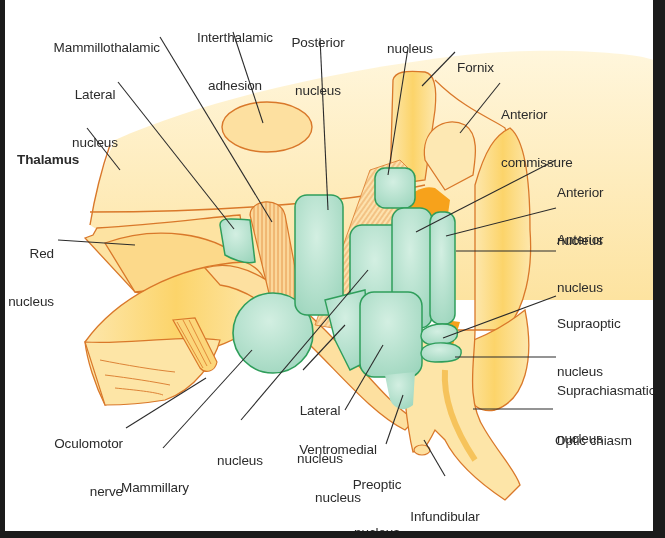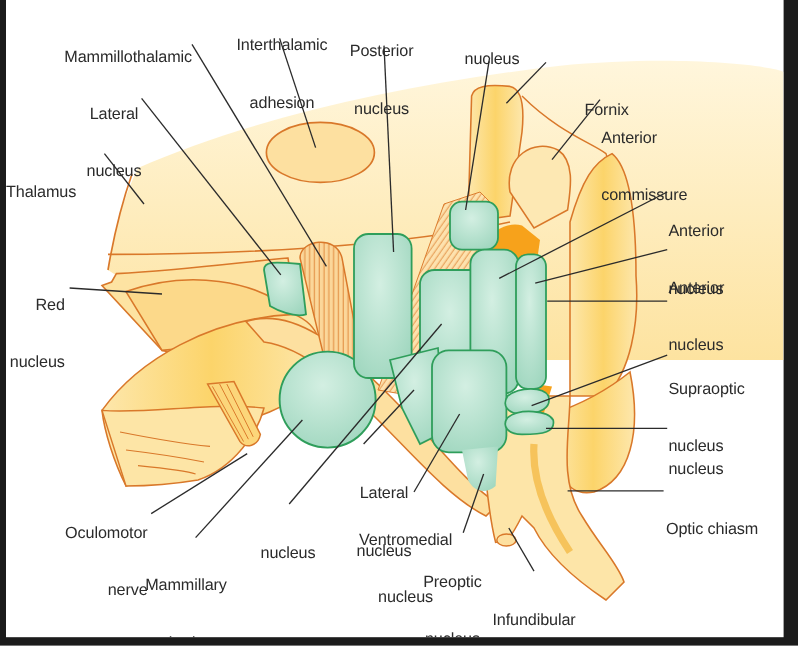--- a/index.html
+++ b/index.html
@@ -157,51 +157,52 @@
     <span>Interthalamic</span>
     <span>adhesion</span>
   </div>
   <div class="lbl c" style="left:278px;top:3px;width:70px;">
     <span>Posterior</span>
     <span>nucleus</span>
   </div>
   <div class="lbl c" style="left:350px;top:9px;width:110px;">
     <span>nucleus</span>
   </div>
-  <div class="lbl" style="left:452px;top:52px;margin-left:30px;">
+  <div class="lbl" style="left:452px;top:28px;">
     <span>Fornix</span>
   </div>
   <div class="lbl" style="left:496px;top:75px;">
     <span>Anterior</span>
     <span>commissure</span>
   </div>
   <div class="lbl c" style="left:55px;top:55px;width:70px;">
     <span>Lateral</span>
     <span>nucleus</span>
   </div>
-  <div class="lbl" style="left:0;top:120px;">
+  <div class="lbl" style="left:12px;top:120px;font-weight:bold;">
     <span>Thalamus</span>
   </div>
   <div class="lbl r" style="left:-5px;top:214px;width:54px;">
     <span>Red</span>
     <span>nucleus</span>
   </div>
   <div class="lbl" style="left:552px;top:153px;">
     <span>Anterior</span>
     <span>nucleus</span>
   </div>
   <div class="lbl" style="left:552px;top:200px;">
     <span>Anterior</span>
     <span>nucleus</span>
   </div>
   <div class="lbl" style="left:552px;top:284px;">
     <span>Supraoptic</span>
     <span>nucleus</span>
   </div>
   <div class="lbl" style="left:552px;top:351px;">
+    <span>Suprachiasmatic</span>
     <span>nucleus</span>
   </div>
   <div class="lbl r" style="left:30px;top:404px;width:88px;">
     <span>Oculomotor</span>
     <span>nerve</span>
   </div>
   <div class="lbl" style="left:550px;top:401px;">
     <span>Optic chiasm</span>
   </div>
   <div class="lbl c" style="left:110px;top:448px;width:80px;">

